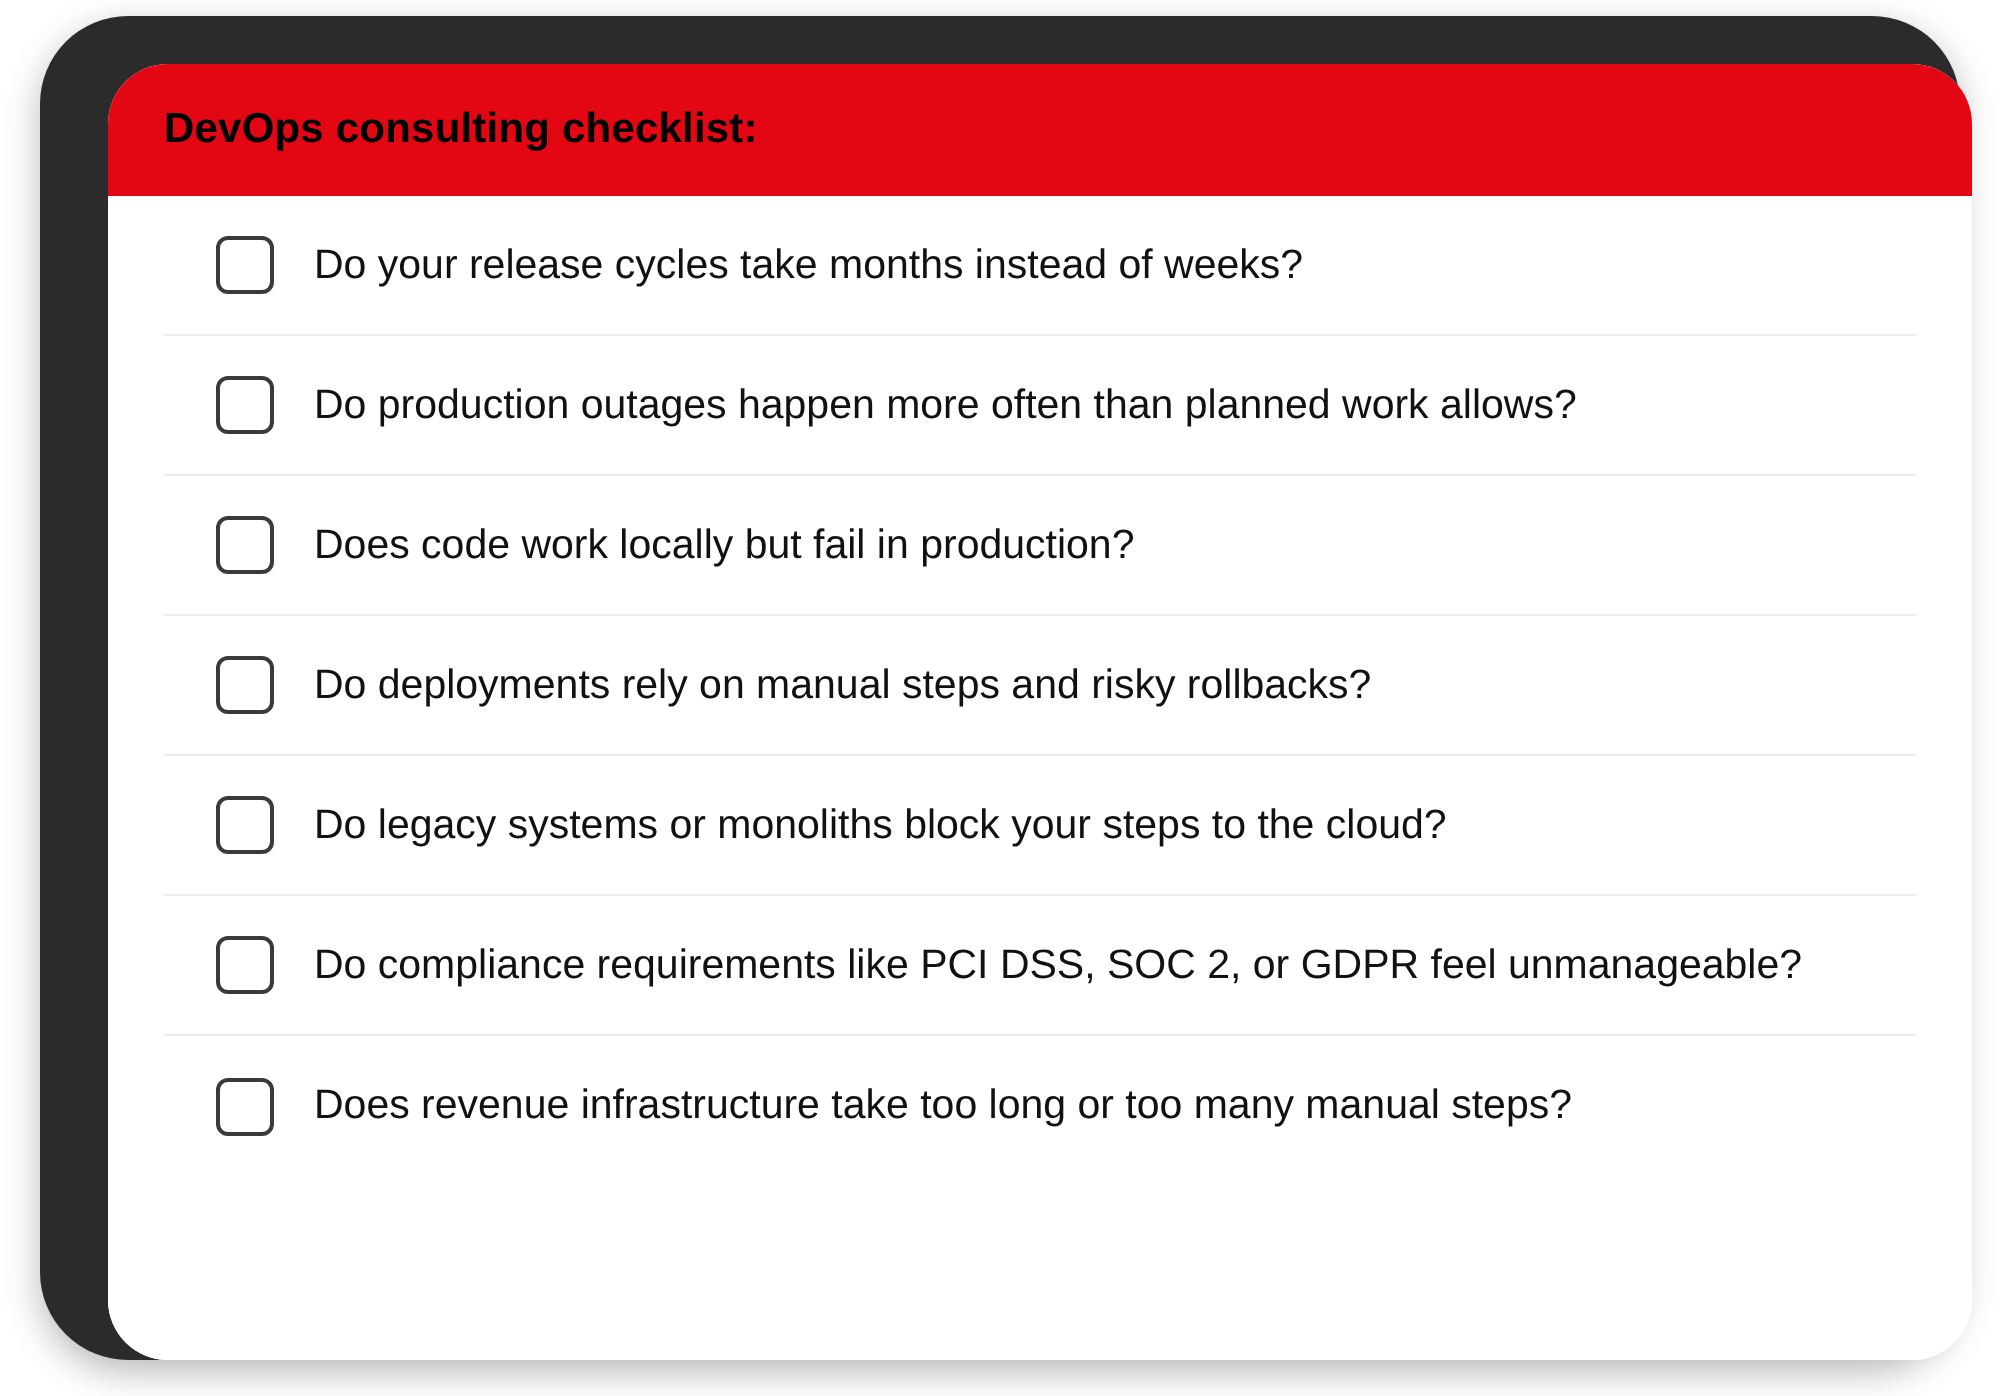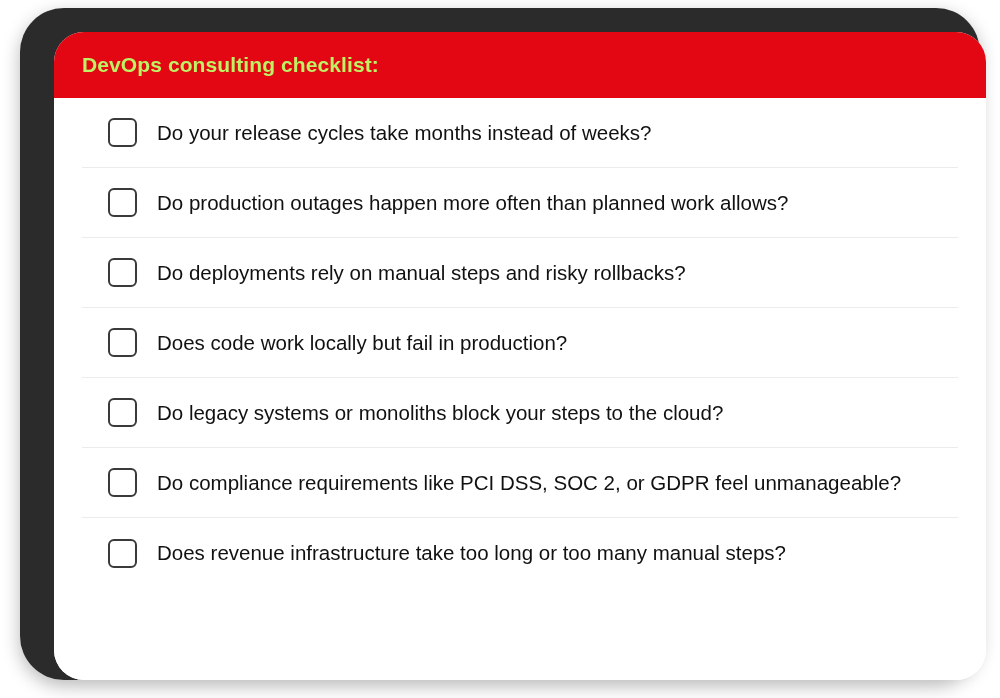--- a/index.html
+++ b/index.html
@@ -40,21 +40,21 @@
     height: 648px;
     background: #ffffff;
     border-radius: 30px;
     overflow: hidden;
     display: flex;
     flex-direction: column;
   }
 
   .card-header {
     background: #e30613;
-    color: #bef264;
+    color: #000000;
     height: 66px;
     flex: 0 0 66px;
     display: flex;
     align-items: center;
     padding: 0 28px;
     box-sizing: border-box;
   }
 
   .card-header .title {
     font-size: 21px;
@@ -123,26 +123,26 @@
         </div>
 
         <div class="checklist-item">
           <span class="checkbox"></span>
           <span class="item-label">Do production outages happen more often than planned work allows?</span>
         </div>
 
 
         <div class="checklist-item">
           <span class="checkbox"></span>
-          <span class="item-label">Do deployments rely on manual steps and risky rollbacks?</span>
+          <span class="item-label">Does code work locally but fail in production?</span>
         </div>
 
         <div class="checklist-item">
           <span class="checkbox"></span>
-          <span class="item-label">Does code work locally but fail in production?</span>
+          <span class="item-label">Do deployments rely on manual steps and risky rollbacks?</span>
         </div>
 
         <div class="checklist-item">
           <span class="checkbox"></span>
           <span class="item-label">Do legacy systems or monoliths block your steps to the cloud?</span>
         </div>
 
         <div class="checklist-item">
           <span class="checkbox"></span>
           <span class="item-label">Do compliance requirements like PCI DSS, SOC 2, or GDPR feel unmanageable?</span>

